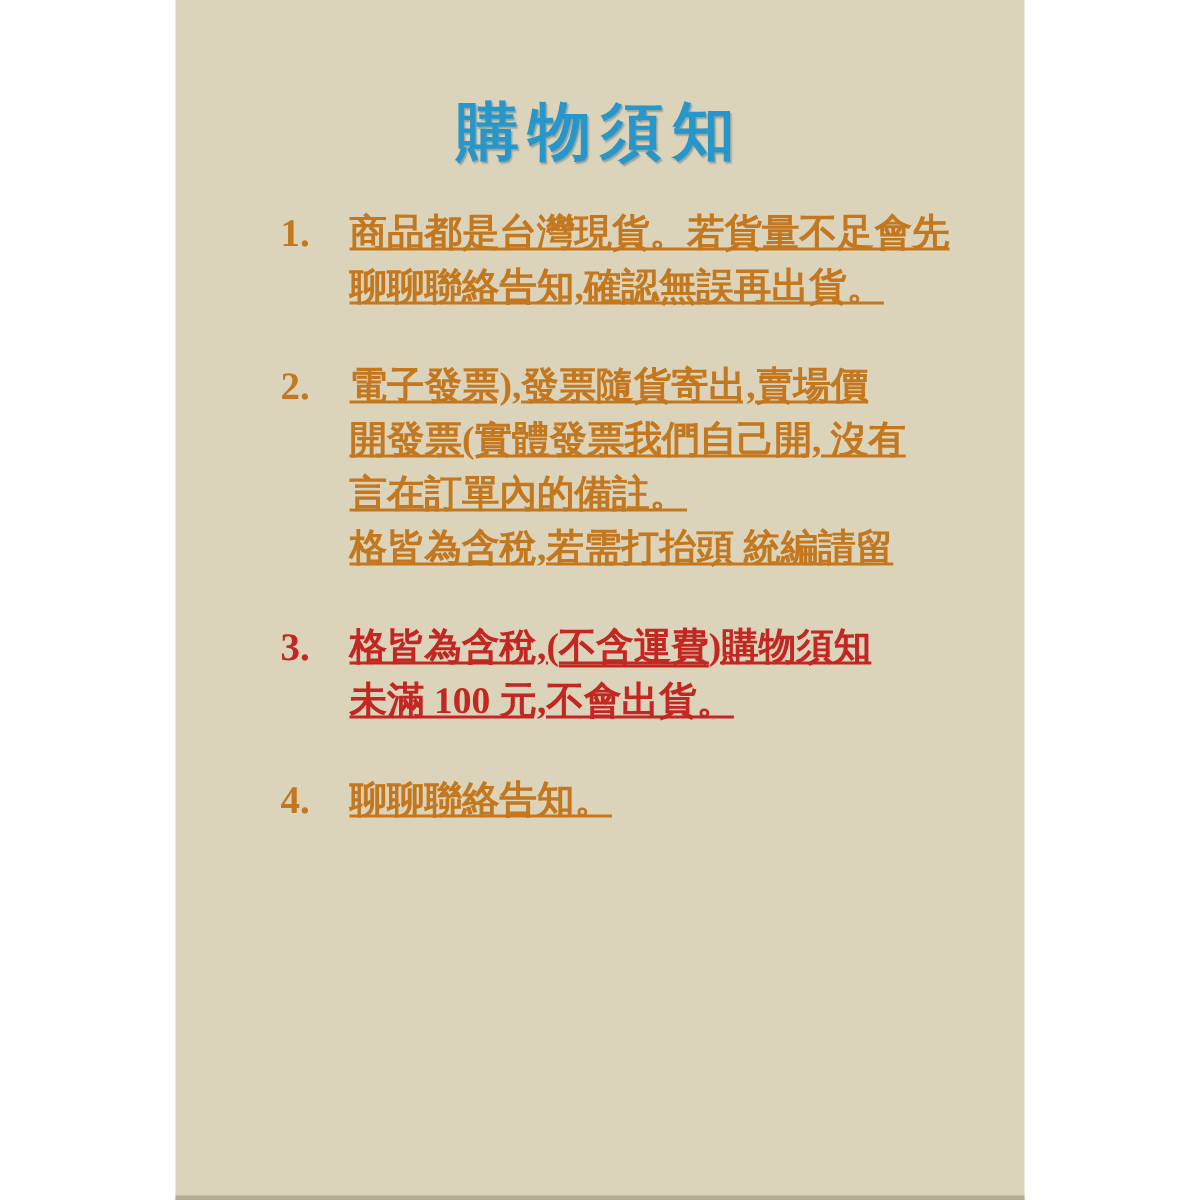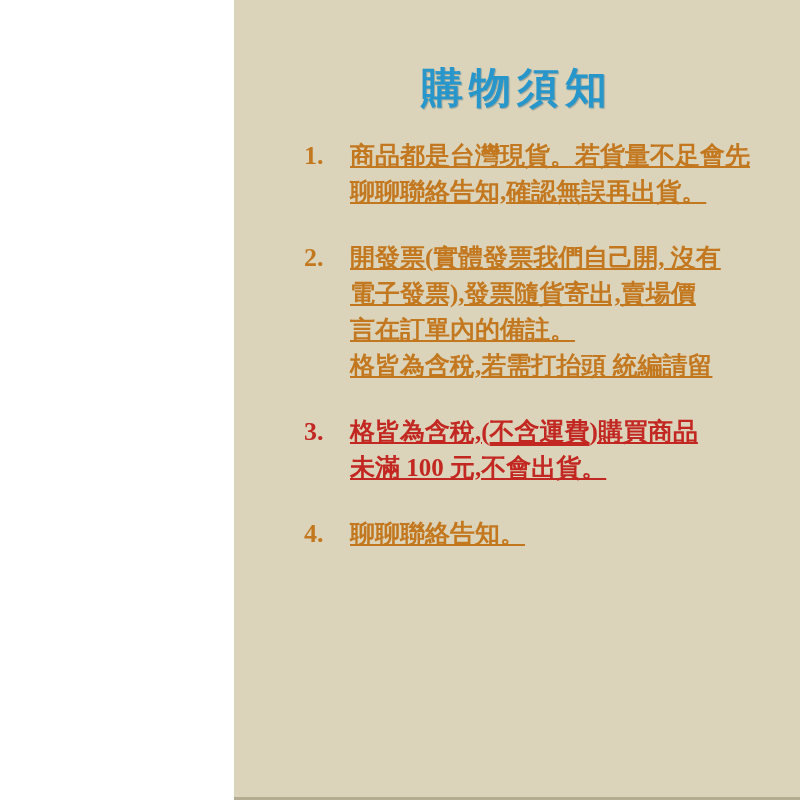--- a/index.html
+++ b/index.html
@@ -13,21 +13,21 @@
   * { margin: 0; padding: 0; box-sizing: border-box; }
   html, body {
     width: 800px; height: 800px;
     background: var(--page-bg);
     font-family: "Liberation Serif", "DejaVu Serif", serif;
     overflow: hidden;
   }
   .page {
     width: 800px; height: 800px;
     background: var(--page-bg);
-    display: flex; justify-content: flex-end;
+    display: flex; justify-content: center;
   }
   .card {
     width: 566px; height: 800px;
     background: var(--card-bg);
     border-bottom: 3px solid var(--card-edge);
   }
   .title {
     padding-top: 60px;
     text-align: center;
     font-size: 42px;
@@ -76,30 +76,30 @@
         <div class="item">
           <span class="num orange">1.</span>
           <div class="lines">
             <div class="line orange"><span>商品都是台灣現貨。若貨量不足會先</span></div>
             <div class="line orange"><span>聊聊聯絡告知,確認無誤再出貨。</span></div>
           </div>
         </div>
         <div class="item">
           <span class="num orange">2.</span>
           <div class="lines">
+            <div class="line orange"><span>電子發票),發票隨貨寄出,賣場價</span></div>
             <div class="line orange"><span>開發票(實體發票我們自己開, 沒有</span></div>
-            <div class="line orange"><span>電子發票),發票隨貨寄出,賣場價</span></div>
             <div class="line orange"><span>言在訂單內的備註。</span></div>
             <div class="line orange"><span>格皆為含稅,若需打抬頭 統編請留</span></div>
           </div>
         </div>
         <div class="item">
           <span class="num red">3.</span>
           <div class="lines">
-            <div class="line red"><span>格皆為含稅,(</span><span class="u">不含運費</span><span>)購買商品</span></div>
+            <div class="line red"><span>格皆為含稅,(</span><span class="u">不含運費</span><span>)購物須知</span></div>
             <div class="line red"><span>未滿 100 元,不會出貨。</span></div>
           </div>
         </div>
         <div class="item">
           <span class="num orange">4.</span>
           <div class="lines">
             <div class="line orange"><span>聊聊聯絡告知。</span></div>
           </div>
         </div>
       </div>

